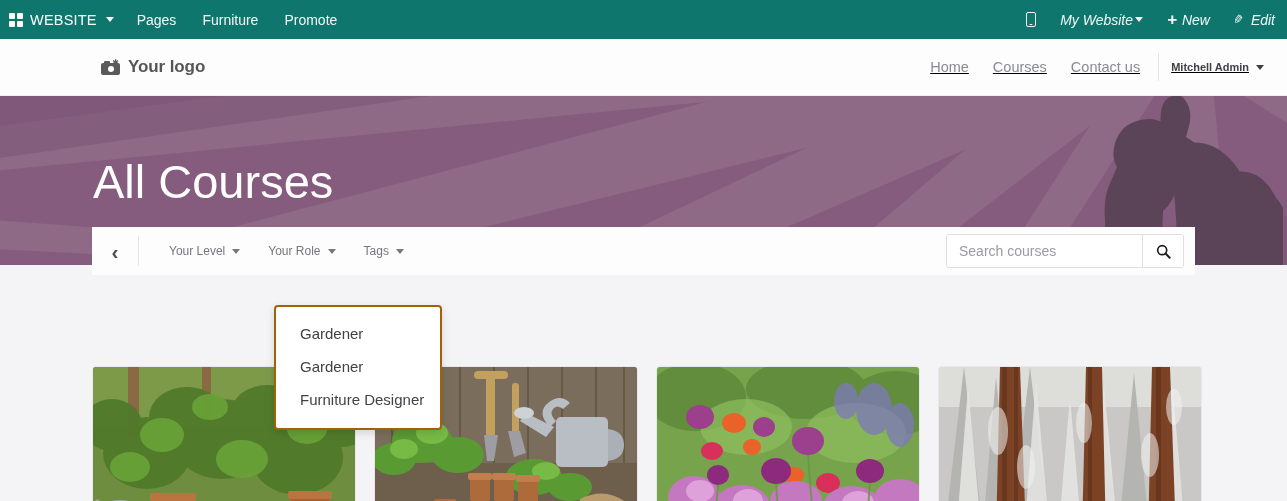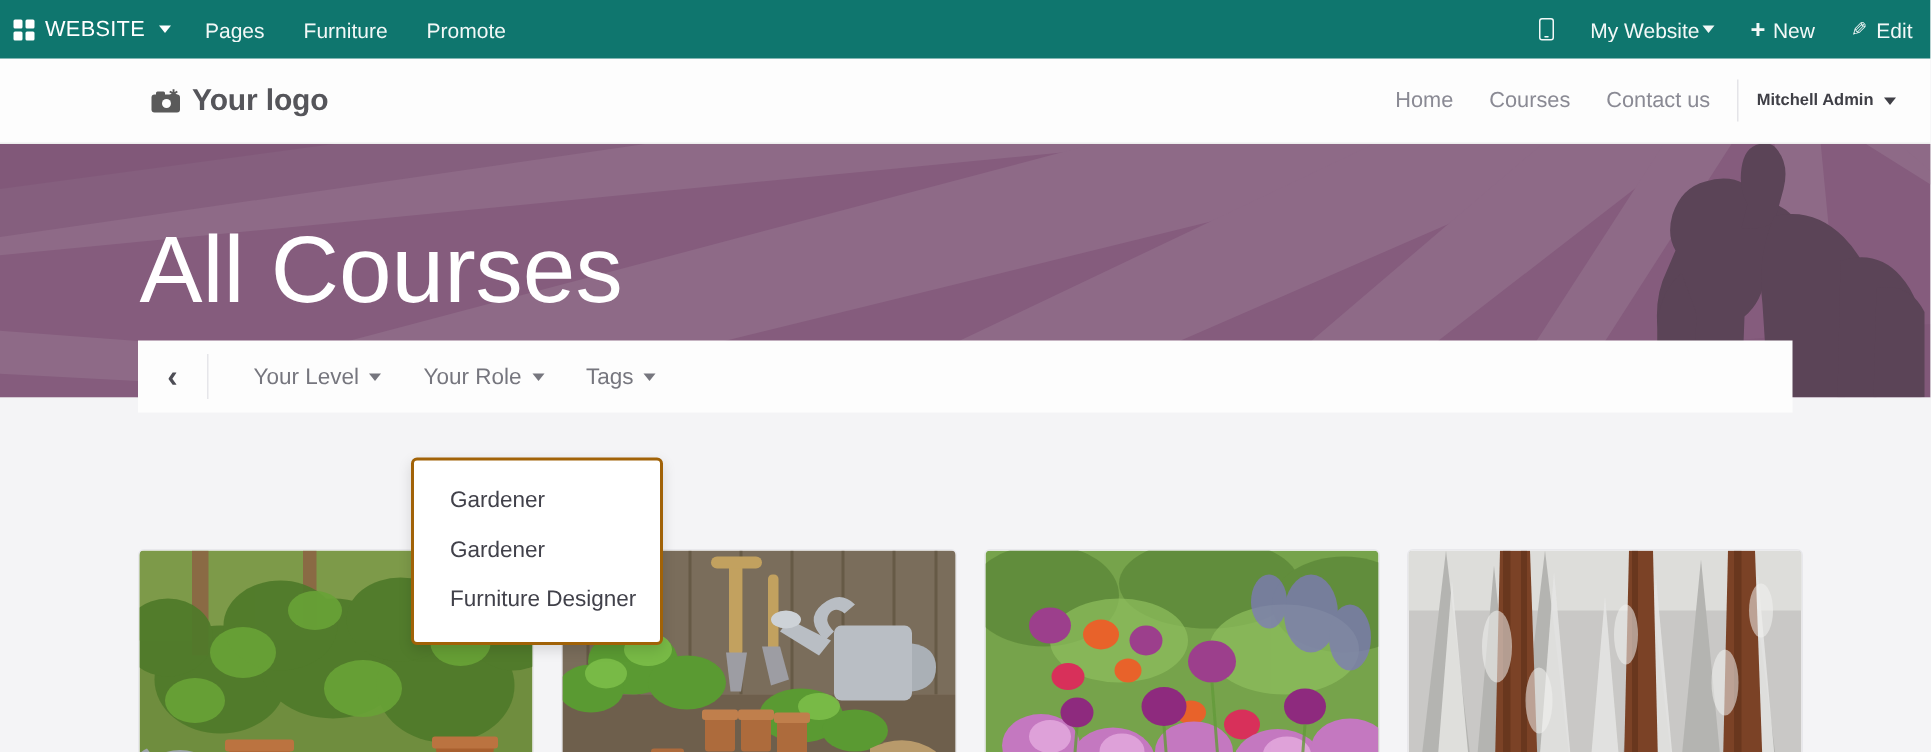--- a/index.html
+++ b/index.html
@@ -41,21 +41,21 @@
     border-right: 4.5px solid transparent;
     border-top: 5px solid currentColor;
     margin-left: 2px;
     vertical-align: middle;
   }
   .nav-link-top {
     padding: 0 13px; height: 52px; display: flex; align-items: center;
     color: #ffffff; font-size: 14px; cursor: pointer; opacity: .95;
   }
   .nav-spacer { flex: 1; }
-  .nav-right { display: flex; align-items: center; height: 39px; }
+  .nav-right { display: flex; align-items: center; height: 39px; font-style: italic; }
   .nav-right .nav-link-top { padding: 0 12px; }
   .phone-icon {
     width: 10px; height: 15px;
     border: 1.6px solid #ffffff;
     border-radius: 2px;
     position: relative;
   }
   .phone-icon::after {
     content: ""; position: absolute;
     bottom: 1px; left: 50%; transform: translateX(-50%);
@@ -91,25 +91,25 @@
   .camera-lens {
     position: absolute; left: 6.5px; bottom: 3px;
     width: 6px; height: 6px; border-radius: 50%;
     background: #fdfdfd;
   }
   .camera-flash {
     position: absolute; right: 1px; top: 0px;
     color: #5a5a5a; font-size: 8px; line-height: 8px;
   }
   .logo-text {
-    font-size: 20px; font-weight: bold; color: #55555a;
+    font-size: 17px; font-weight: bold; color: #55555a;
     letter-spacing: -.1px;
   }
   .header-spacer { flex: 1; }
-  .site-nav { display: flex; align-items: center; margin-right: 17px; }
+  .site-nav { display: flex; align-items: center; margin-right: 17px; text-decoration: underline; }
   .site-nav-link {
     padding: 0 12px; font-size: 14.5px; color: #8a8a94; cursor: pointer;
     white-space: nowrap;
   }
   .user-divider { width: 1px; height: 28px; background: #e4e4e8; margin: 0 6px; }
   .user-menu {
     display: flex; align-items: center; gap: 5px;
     padding: 0 6px; font-size: 11px; font-weight: bold; color: #3f3f46;
     cursor: pointer;
   }
@@ -121,21 +121,21 @@
     height: 169px;
     overflow: hidden;
     background: #855c7d;
   }
   .hero-rays { position: absolute; inset: 0; }
   .hero-silhouette { position: absolute; right: 0; top: 0; height: 100%; }
   .hero-title {
     position: absolute;
     left: 93px; top: 50%;
     transform: translateY(-50%);
-    font-size: 63px;
+    font-size: 47px;
     font-weight: 300;
     color: #ffffff;
     letter-spacing: 0px;
     line-height: 1;
     white-space: nowrap;
   }
 
   
   .filter-wrap {
     position: relative;
@@ -159,21 +159,21 @@
     cursor: pointer;
     color: #4d4d55;
     font-size: 21px; font-weight: bold;
     line-height: 1;
   }
   .filter-divider { width: 1px; height: 30px; background: #e6e6ea; }
   .filter-items { display: flex; align-items: center; padding-left: 16px; }
   .filter-dd {
     display: flex; align-items: center; gap: 5px;
     padding: 0 14px; height: 48px;
-    font-size: 15px; color: #76767e; cursor: pointer;
+    font-size: 12px; color: #76767e; cursor: pointer;
     white-space: nowrap;
   }
   .filter-dd .caret { border-top-color: #76767e; }
   .filter-spacer { flex: 1; }
   .search-group {
     display: flex; align-items: stretch;
     height: 34px;
     border: 1px solid #dedee3;
     border-radius: 3px;
     overflow: hidden;
@@ -340,20 +340,29 @@
       <div class="filter-dd">
         <span>Your Role</span>
         <span class="caret"></span>
       </div>
       <div class="filter-dd">
         <span>Tags</span>
         <span class="caret"></span>
       </div>
     </div>
     <div class="filter-spacer"></div>
+    <div class="search-group">
+      <input class="search-input" type="text" placeholder="Search courses" value="" style="">
+      <button class="search-btn">
+        <svg width="15" height="15" viewBox="0 0 16 16">
+          <circle cx="6.6" cy="6.6" r="4.8" fill="none" stroke="#1c1c22" stroke-width="1.8"></circle>
+          <line x1="10.2" y1="10.2" x2="14.6" y2="14.6" stroke="#1c1c22" stroke-width="2.1" stroke-linecap="round"></line>
+        </svg>
+      </button>
+    </div>
   </div>
 </div>
 
 <div class="cards-row">
 
   <div class="course-card">
     <svg class="card-img" viewBox="0 0 264 170" preserveAspectRatio="xMidYMid slice">
       <rect width="264" height="170" fill="#6f8d3e"></rect>
       <rect width="264" height="60" fill="#7d9a49"></rect>
       <g fill="#8a6a44">

